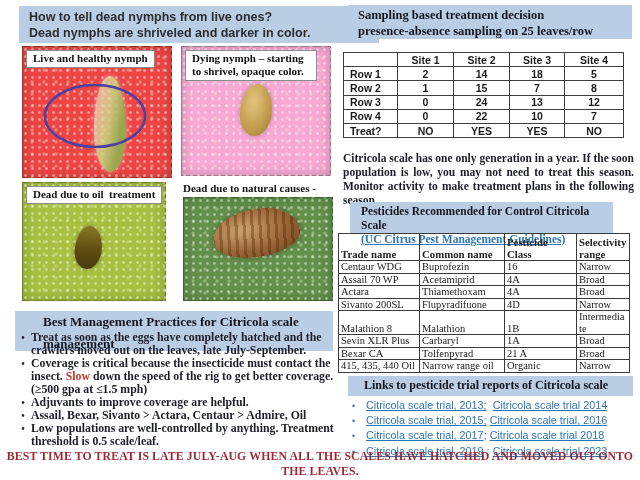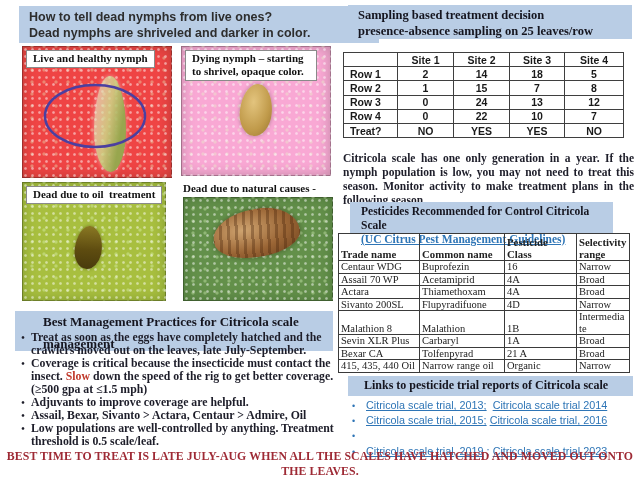--- a/index.html
+++ b/index.html
@@ -236,21 +236,21 @@
     <tr>
       <td class="rowlab">Treat?</td>
       <td>NO</td>
       <td>YES</td>
       <td>YES</td>
       <td>NO</td>
     </tr>
   </tbody>
     </table>
 
-  <div class="note">Citricola scale has one only generation in a year. If the nymph population is low, you may not need to treat this season. Monitor activity to make treatment plans in the following season.</div>
+  <div class="note">Citricola scale has one only generation in a year. If the soon population is low, you may not need to treat this season. Monitor activity to make treatment plans in the following season.</div>
 
   <div class="bluebox pest-header">
     <div>Pesticides Recommended for Control Citricola Scale</div>
     <div class="pest-link">(UC Citrus Pest Management Guidelines)</div>
   </div>
 
   <table class="pest-table">
     <colgroup>
         <col style="width:81px">
         <col style="width:85px">
@@ -320,20 +320,21 @@
     <div class="link-row">
       <span class="marker">•</span>
       <span><span class="lnk">Citricola scale trial, 2013;</span><span class="sep">  </span><span class="lnk">Citricola scale trial 2014</span></span>
     </div>
     <div class="link-row">
       <span class="marker">•</span>
       <span><span class="lnk">Citricola scale trial, 2015;</span><span class="sep"> </span><span class="lnk">Citricola scale trial, 2016</span></span>
     </div>
     <div class="link-row">
       <span class="marker">•</span>
+      <span><span class="lnk">Citricola scale trial, 2017</span><span class="sep">; </span><span class="lnk">Citricola scale trial 2018</span></span>
     </div>
     <div class="link-row">
       <span class="marker">•</span>
       <span><span class="lnk">Citricola scale trial, 2019</span><span class="sep"> ; </span><span class="lnk">Citricola scale trial 2023</span></span>
     </div>
   </div>
 
   <div class="footer">BEST TIME TO TREAT IS LATE JULY-AUG WHEN ALL THE SCALES HAVE HATCHED AND MOVED OUT ONTO THE LEAVES.</div>
 
 </div>

